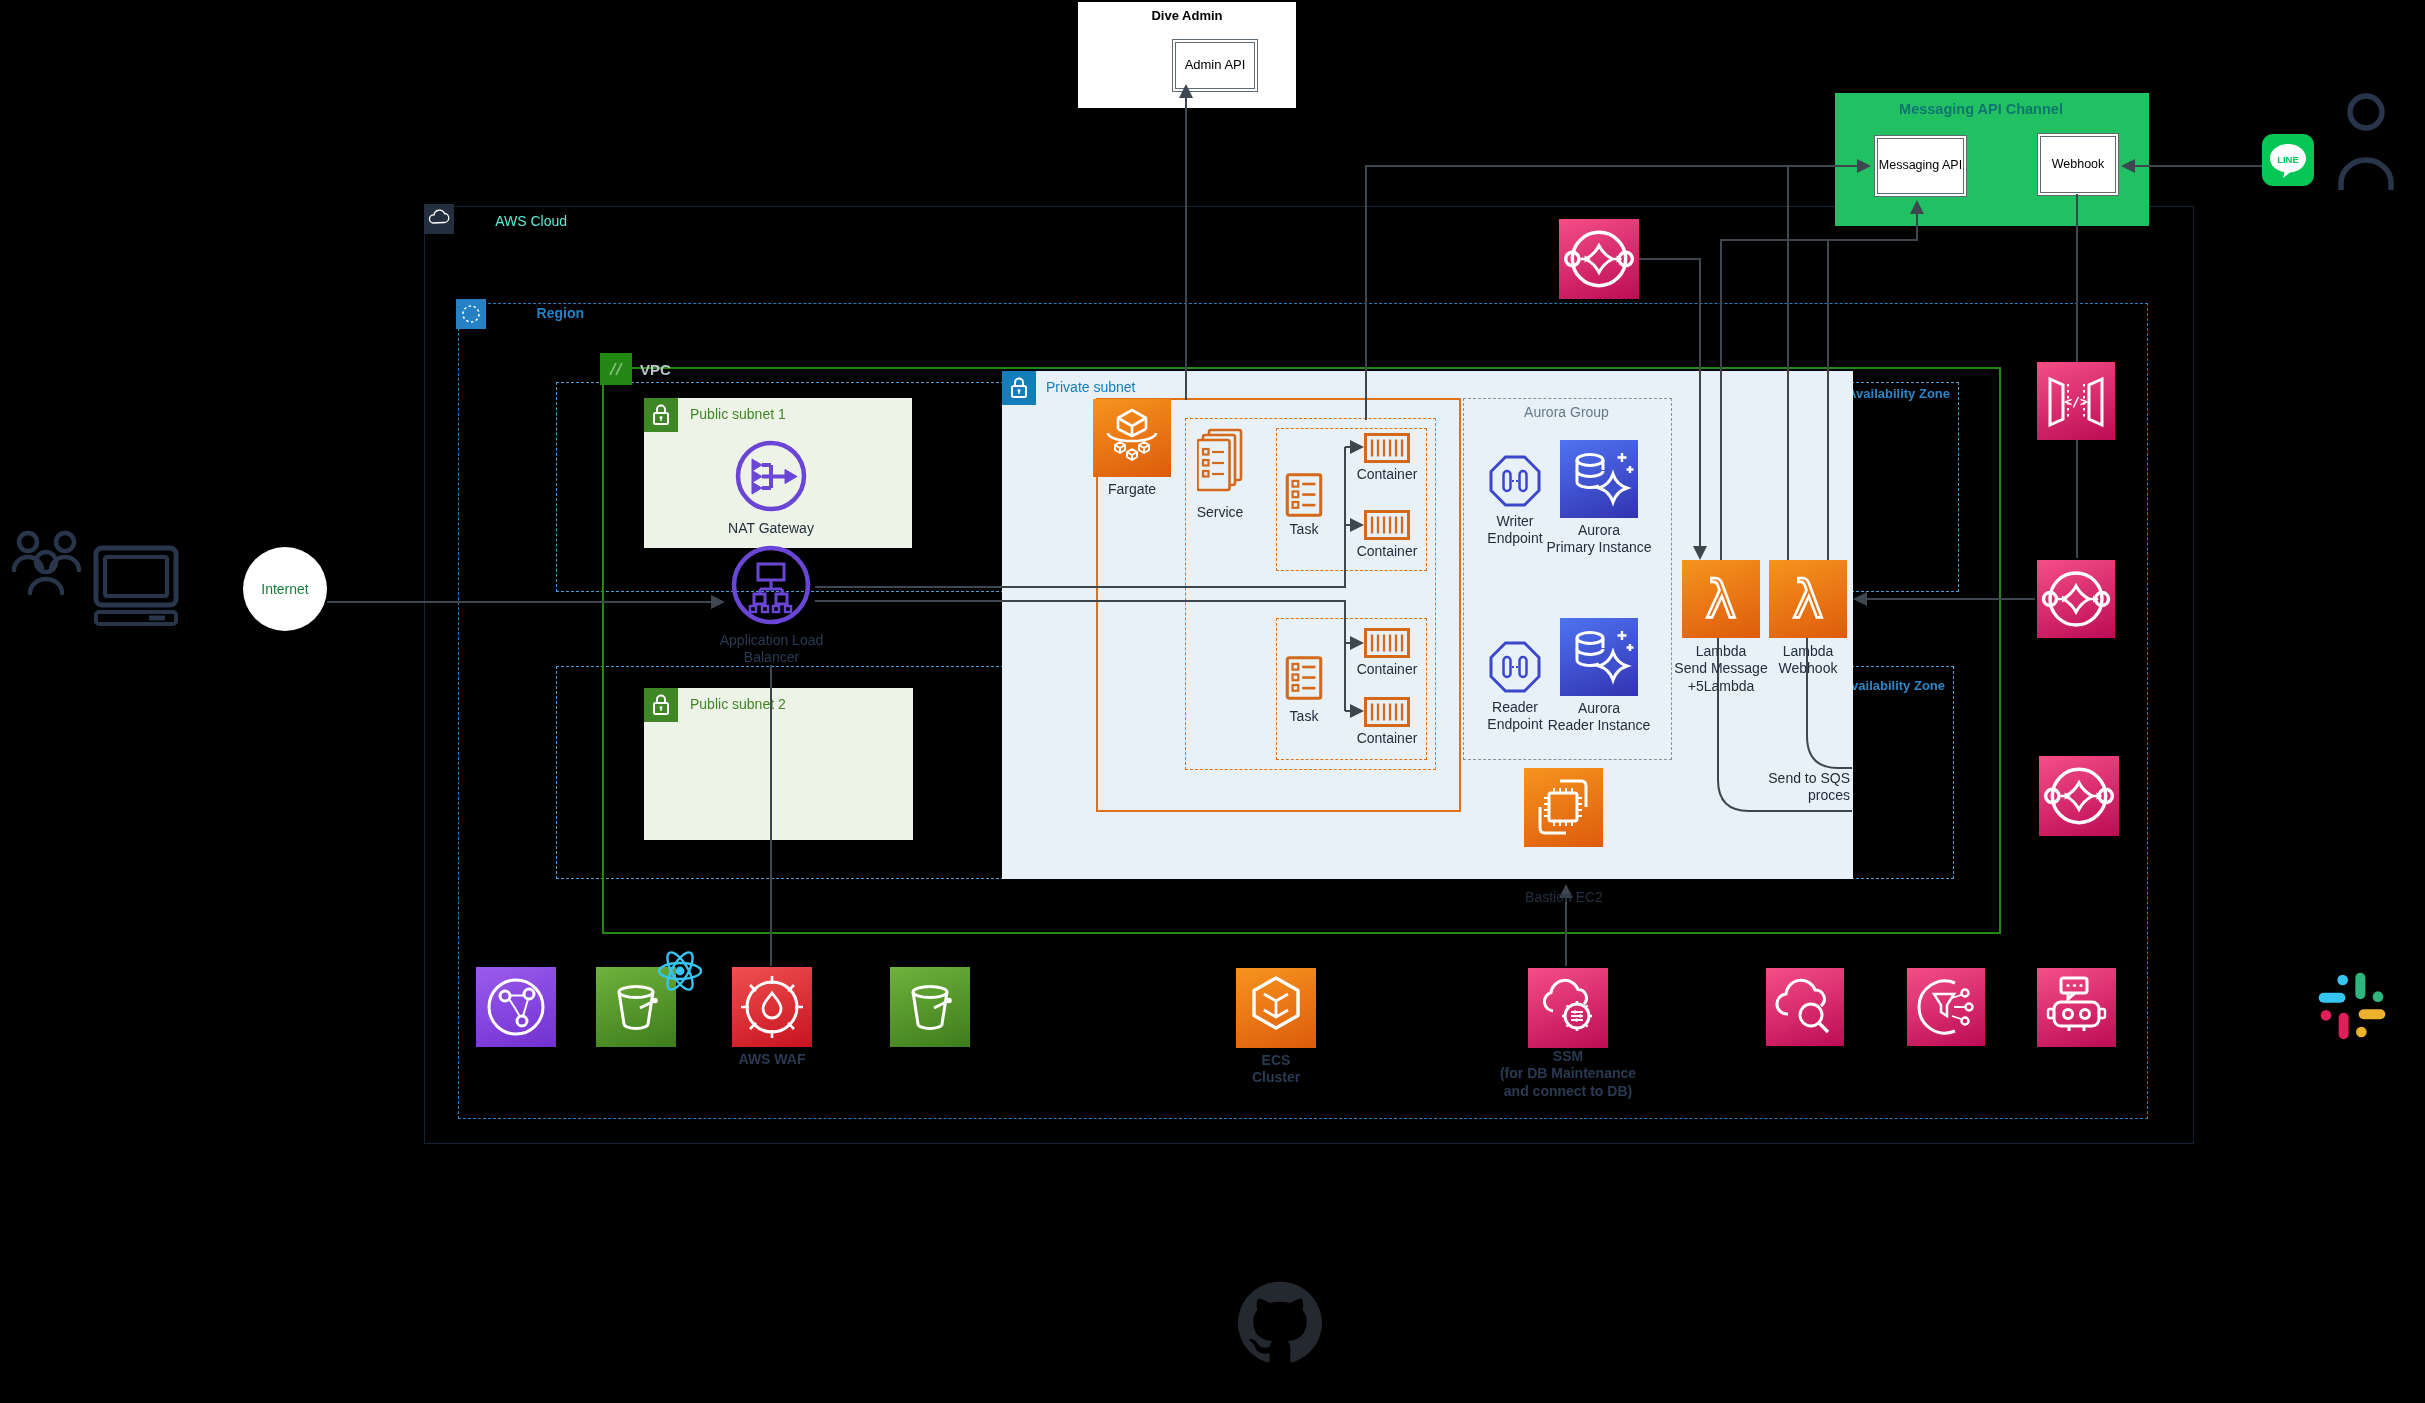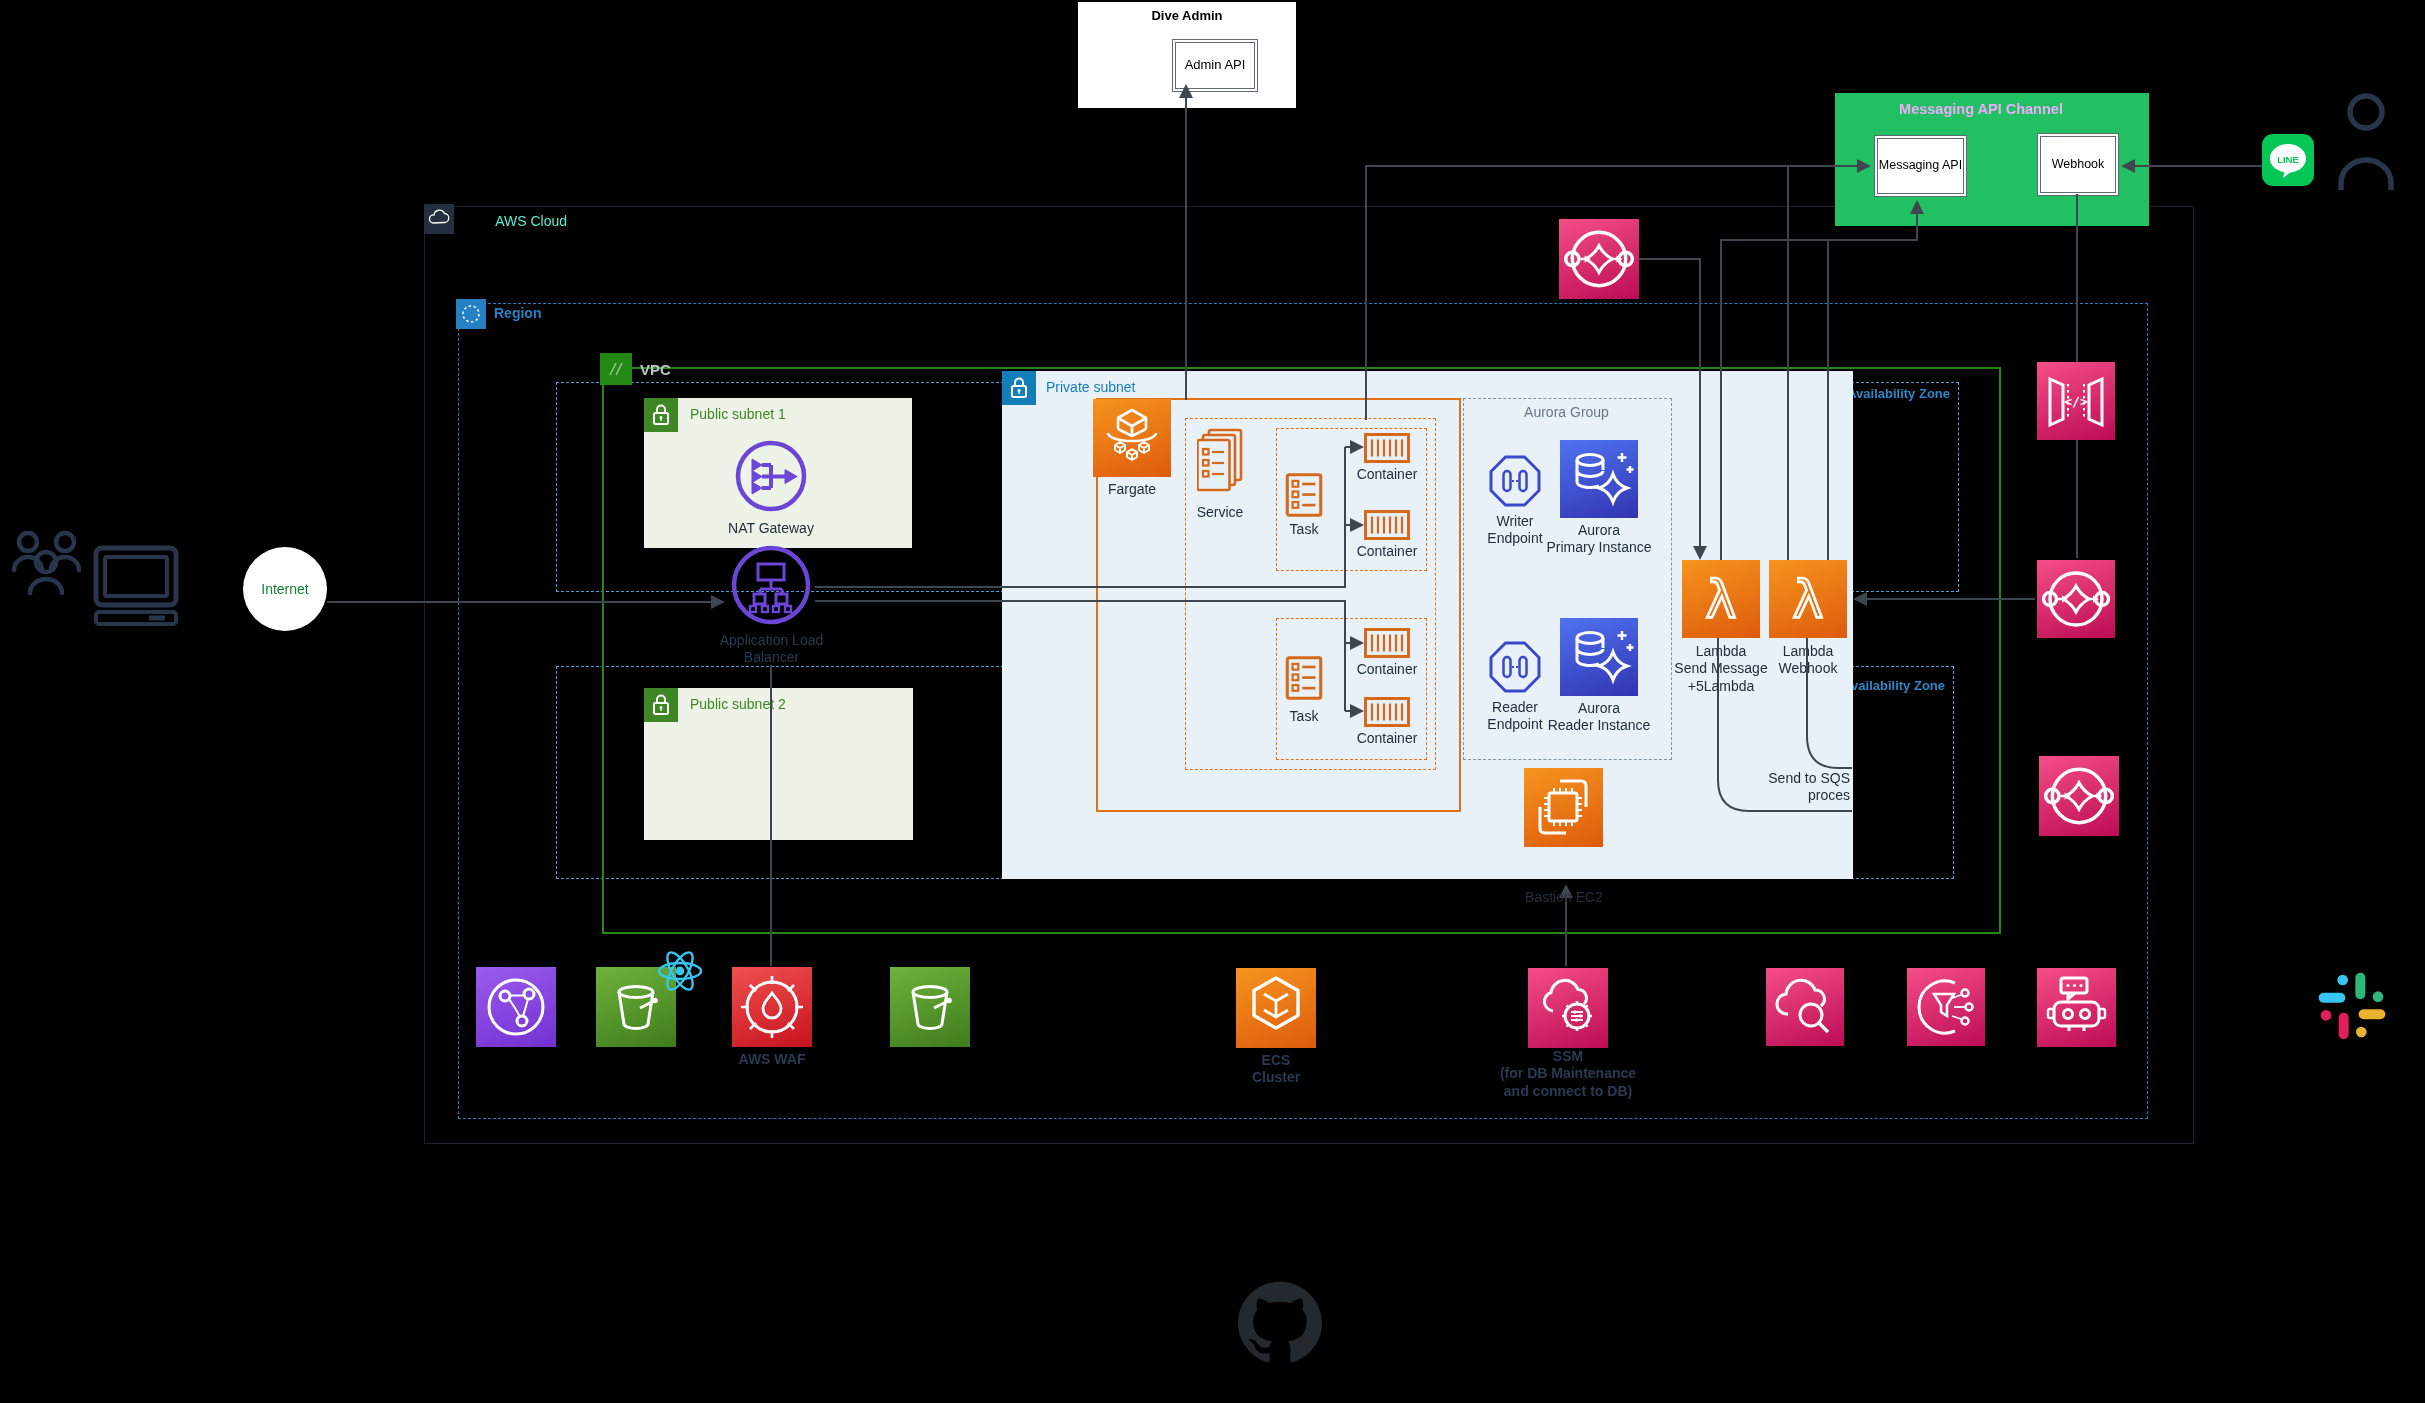--- a/index.html
+++ b/index.html
@@ -31,21 +31,21 @@
       </svg>
   </div>
   <div class="lbl" style="left:447px;top:213px;width:120px;text-align:right;color:#5eead4;font-weight:400;">AWS Cloud</div>
 
   <div class="abs" style="left:458px;top:303px;width:1688px;height:814px;border:1.6px dashed #2581C4;"></div>
   <div class="abs" style="left:456px;top:299px;width:30px;height:30px;background:#2581C4;">
     <svg width="30" height="30" viewBox="0 0 30 30">
         <circle cx="15" cy="15" r="8" fill="none" stroke="#fff" stroke-width="1.5" stroke-dasharray="2.5,2.5"></circle>
       </svg>
   </div>
-  <div class="lbl" style="left:494px;top:305px;width:90px;text-align:left;color:#2581C4;font-weight:600;">Region</div>
+  <div class="lbl" style="left:494px;top:305px;width:90px;text-align:right;color:#2581C4;font-weight:600;">Region</div>
 
   <div class="abs" style="left:556px;top:382px;width:1401px;height:208px;border:1.6px dashed #4D9FD6;"></div>
   <div class="lbl" style="left:1820px;top:386px;width:130px;text-align:right;color:#2E86C8;font-size:13px;font-weight:700;">Availability Zone</div>
   <div class="abs" style="left:556px;top:666px;width:1396px;height:211px;border:1.6px dashed #4D9FD6;"></div>
   <div class="lbl" style="left:1815px;top:678px;width:130px;text-align:right;color:#2E86C8;font-size:13px;font-weight:700;">Availability Zone</div>
 
   <div class="abs" style="left:602px;top:367px;width:1395px;height:563px;border:2px solid #248814;"></div>
   <div class="abs" style="left:600px;top:353px;width:32px;height:32px;background:#248814;">
     <svg width="32" height="32" viewBox="0 0 32 32">
         <path d="M10,22 L16,10 M16,22 L22,10" stroke="#fff" stroke-width="1.6" fill="none" opacity="0.5"></path>
@@ -91,21 +91,21 @@
   <div class="abs" style="left:1276px;top:428px;width:149px;height:141px;border:1.6px dashed #E07116;"></div>
   <div class="abs" style="left:1276px;top:618px;width:149px;height:140px;border:1.6px dashed #E07116;"></div>
   <div class="abs" style="left:1463px;top:398px;width:207px;height:360px;border:1.6px dashed #82929F;"></div>
   <div class="lbl" style="left:1471px;top:404px;width:191px;color:#68798A;">Aurora Group</div>
 
   <div class="abs" style="left:1078px;top:2px;width:218px;height:106px;background:#fff;"></div>
   <div class="lbl" style="left:1078px;top:8px;width:218px;font-weight:700;font-size:13px;color:#000;">Dive Admin</div>
   <div class="dblbox" style="left:1144px;top:39px;width:84px;height:51px;margin-left:28px;">Admin API</div>
 
   <div class="abs" style="left:1835px;top:93px;width:314px;height:133px;background:#21C063;"></div>
-  <div class="lbl" style="left:1835px;top:101px;width:292px;font-weight:700;font-size:14.5px;color:#f0abfc;">Messaging API Channel</div>
+  <div class="lbl" style="left:1835px;top:101px;width:292px;font-weight:700;font-size:14.5px;color:#0f766e;">Messaging API Channel</div>
   <div class="dblbox" style="left:1874px;top:135px;width:91px;height:60px;font-size:12.5px;">Messaging API</div>
   <div class="dblbox" style="left:2037px;top:133px;width:80px;height:61px;font-size:12.5px;">Webhook</div>
 
   <div class="abs" style="left:243px;top:547px;width:84px;height:84px;border-radius:50%;background:#fff;display:flex;align-items:center;justify-content:center;">
     <span style="font-size:14px;color:#15803d;">Internet</span>
   </div>
 
   <svg class="abs" style="left:0;top:0;" width="2425" height="1403" viewBox="0 0 2425 1403">
     <g stroke="#3E4750" stroke-width="2" fill="none">
       <path d="M1186,96 V400"></path>

